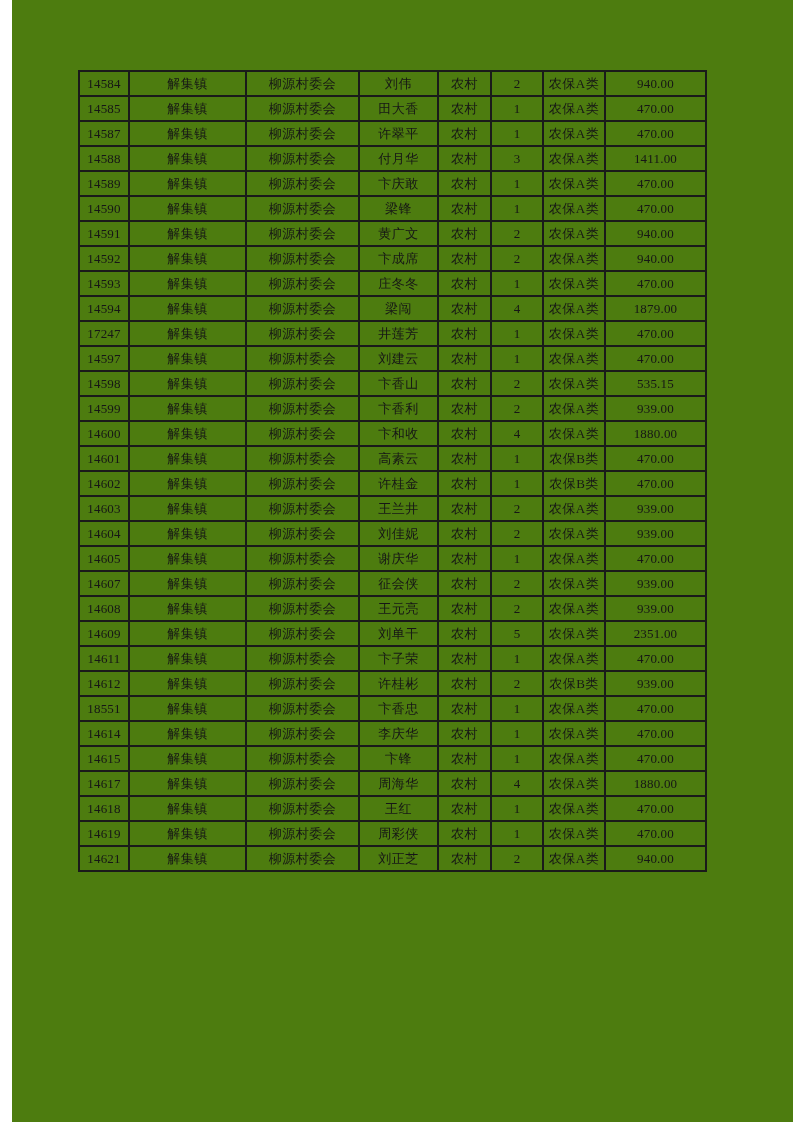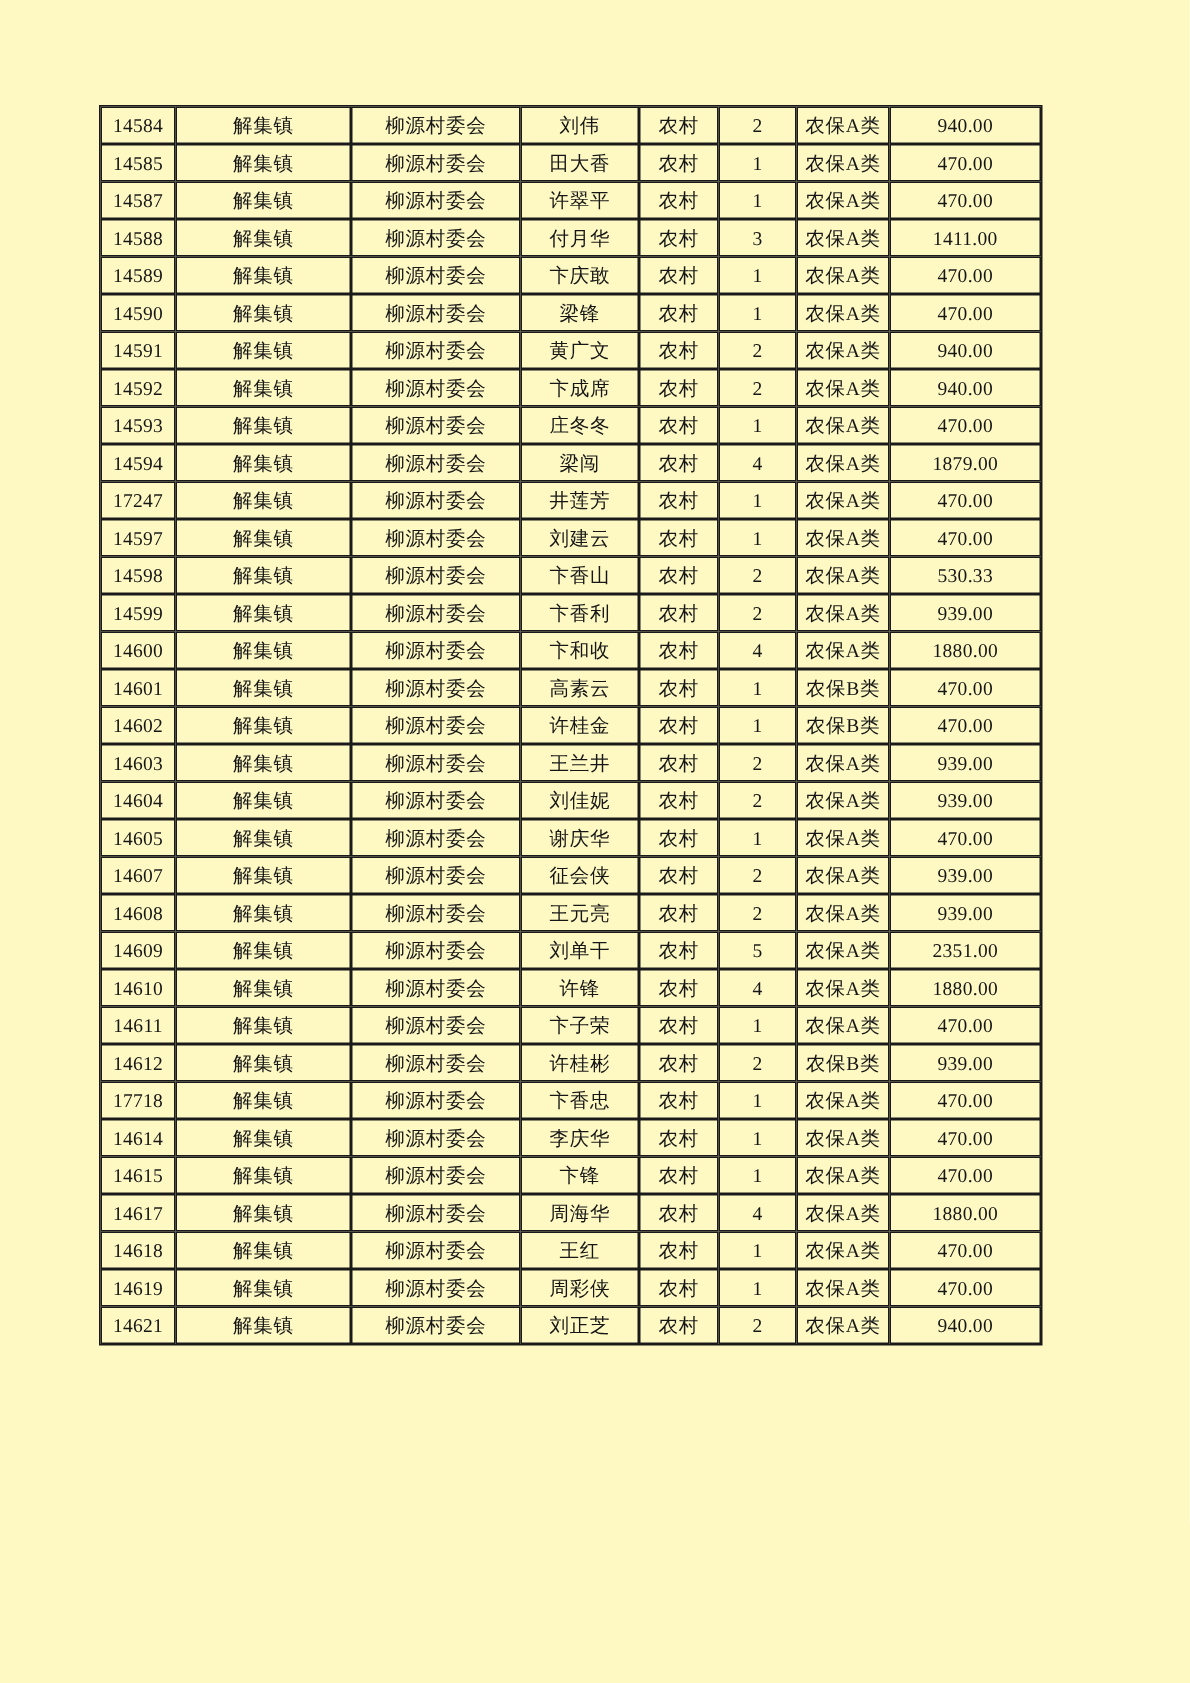--- a/index.html
+++ b/index.html
@@ -9,21 +9,22 @@
   body {
     width: 793px;
     height: 1122px;
     background: #ffffff;
     position: relative;
     font-family: "Liberation Serif", "DejaVu Serif", serif;
   }
   .page {
     position: absolute;
     inset: 0;
-    background: #fef9c3;
+    background: #4d7c0f;
+    margin-left: 12px;
   }
   table.records {
     position: absolute;
     left: 66px;
     top: 70px;
     width: 627px;
     table-layout: fixed;
     border-collapse: separate;
     border-spacing: 0;
     border: 1px solid #1a1a1a;
@@ -182,21 +183,21 @@
           <td class="num">470.00</td>
         </tr>
         <tr>
           <td class="num">14598</td>
           <td>解集镇</td>
           <td>柳源村委会</td>
           <td>卞香山</td>
           <td>农村</td>
           <td class="num">2</td>
           <td>农保A类</td>
-          <td class="num">530.33</td>
+          <td class="num">535.15</td>
         </tr>
         <tr>
           <td class="num">14599</td>
           <td>解集镇</td>
           <td>柳源村委会</td>
           <td>卞香利</td>
           <td>农村</td>
           <td class="num">2</td>
           <td>农保A类</td>
           <td class="num">939.00</td>
@@ -285,51 +286,41 @@
           <td class="num">14609</td>
           <td>解集镇</td>
           <td>柳源村委会</td>
           <td>刘单干</td>
           <td>农村</td>
           <td class="num">5</td>
           <td>农保A类</td>
           <td class="num">2351.00</td>
         </tr>
         <tr>
-          <td class="num">14610</td>
-          <td>解集镇</td>
-          <td>柳源村委会</td>
-          <td>许锋</td>
-          <td>农村</td>
-          <td class="num">4</td>
-          <td>农保A类</td>
-          <td class="num">1880.00</td>
-        </tr>
-        <tr>
           <td class="num">14611</td>
           <td>解集镇</td>
           <td>柳源村委会</td>
           <td>卞子荣</td>
           <td>农村</td>
           <td class="num">1</td>
           <td>农保A类</td>
           <td class="num">470.00</td>
         </tr>
         <tr>
           <td class="num">14612</td>
           <td>解集镇</td>
           <td>柳源村委会</td>
           <td>许桂彬</td>
           <td>农村</td>
           <td class="num">2</td>
           <td>农保B类</td>
           <td class="num">939.00</td>
         </tr>
         <tr>
-          <td class="num">17718</td>
+          <td class="num">18551</td>
           <td>解集镇</td>
           <td>柳源村委会</td>
           <td>卞香忠</td>
           <td>农村</td>
           <td class="num">1</td>
           <td>农保A类</td>
           <td class="num">470.00</td>
         </tr>
         <tr>
           <td class="num">14614</td>

